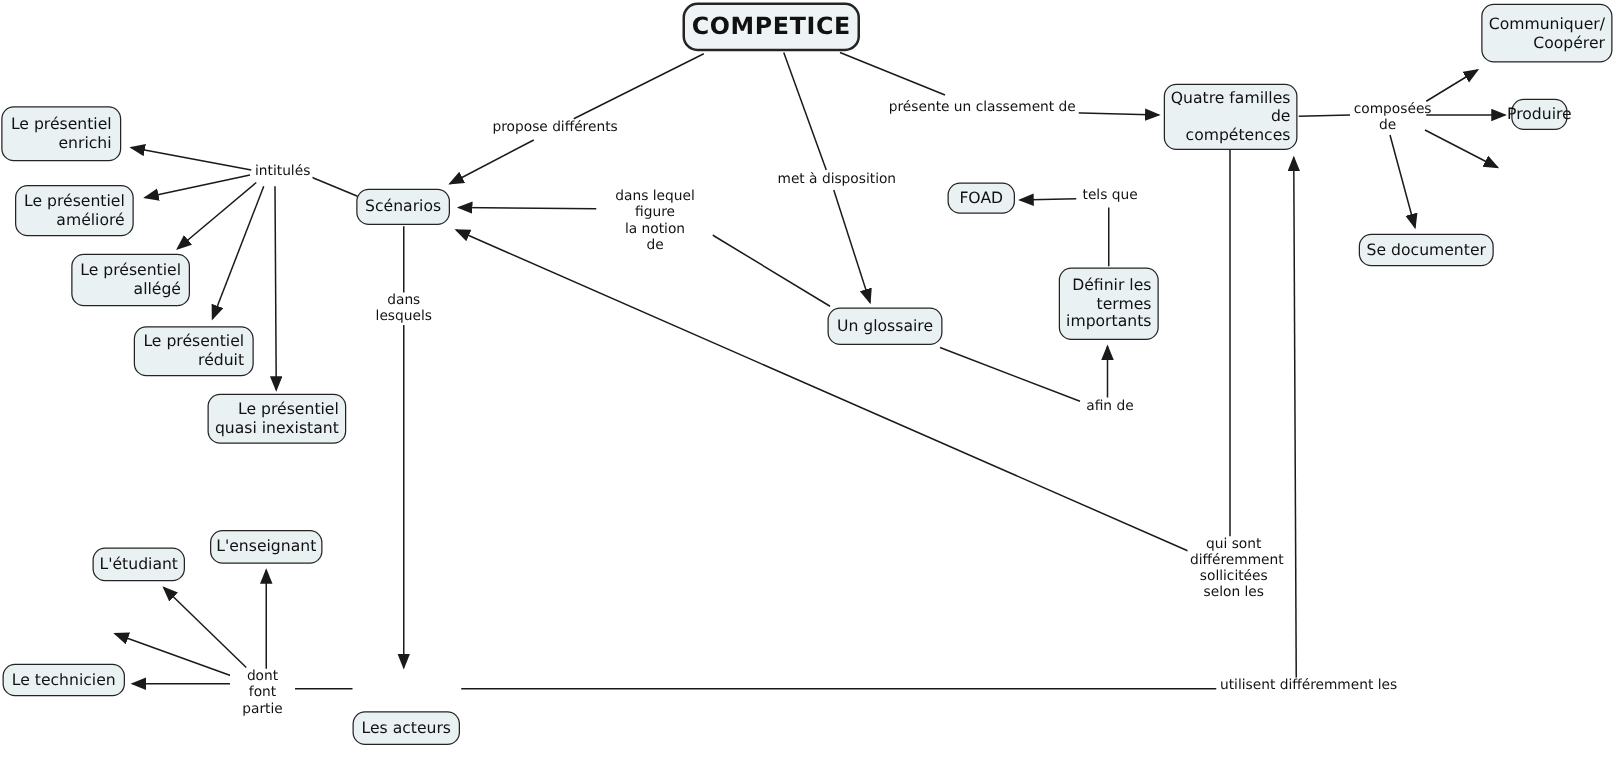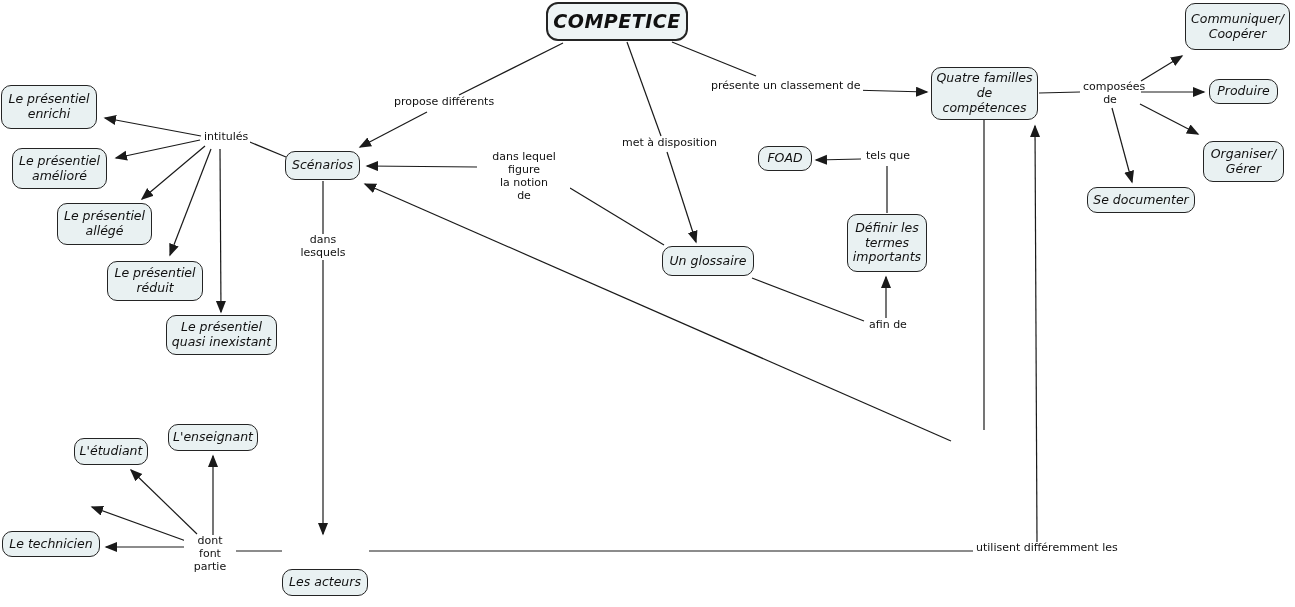--- a/index.html
+++ b/index.html
@@ -4,23 +4,23 @@
 <style>
   html,body{margin:0;padding:0;background:#fff;}
   #stage{
     position:relative;width:1295px;height:607px;background:#ffffff;
     font-family:"DejaVu Sans","Liberation Sans",sans-serif;color:#111;overflow:hidden;
   }
   #edges{position:absolute;left:0;top:0;width:1295px;height:607px;}
   #edges line{stroke:#1a1a1a;stroke-width:1.2;}
   .node{
     position:absolute;display:flex;align-items:center;justify-content:center;
-    text-align:center;white-space:pre-line;
+    text-align:right;white-space:pre-line;
     background:#e9f1f2;border:1.4px solid #242424;border-radius:10px;
-    font-size:12.5px;line-height:1.18;box-sizing:border-box;padding:1px 3px;font-style:italic;
+    font-size:12.5px;line-height:1.18;box-sizing:border-box;padding:1px 3px;
   }
   .node.title{
     font-weight:bold;font-size:19px;letter-spacing:0.5px;border-width:2px;
     border-radius:12px;background:#eef4f5;
   }
   .elabel{
     position:absolute;font-size:11px;line-height:1.18;white-space:pre-line;
     background:#ffffff;padding:0 2px;box-sizing:border-box;
   }
   .elabel.c{text-align:center;}
@@ -83,23 +83,21 @@
   <div class="node" style="left:931px;top:67px;width:107px;height:53px">Quatre familles
 de
 compétences</div>
   <div class="node" style="left:758px;top:146px;width:54px;height:25px">FOAD</div>
   <div class="node" style="left:847px;top:214px;width:80px;height:58px">Définir les
 termes
 importants</div>
   <div class="node" style="left:662px;top:246px;width:92px;height:30px">Un glossaire</div>
   <div class="node" style="left:1185px;top:3px;width:105px;height:47px">Communiquer/
 Coopérer</div>
-  <div class="node" style="left:1209px;top:79px;width:69px;height:25px">Produire</div>
-  <div class="node" style="left:1203px;top:141px;width:81px;height:41px">Organiser/
-Gérer</div>
+  <div class="node" style="left:1209px;top:79px;width:45px;height:25px">Produire</div>
   <div class="node" style="left:1087px;top:187px;width:108px;height:26px">Se documenter</div>
   <div class="node" style="left:1px;top:85px;width:96px;height:44px">Le présentiel
 enrichi</div>
   <div class="node" style="left:12px;top:148px;width:95px;height:41px">Le présentiel
 amélioré</div>
   <div class="node" style="left:57px;top:203px;width:95px;height:42px">Le présentiel
 allégé</div>
   <div class="node" style="left:107px;top:261px;width:96px;height:40px">Le présentiel
 réduit</div>
   <div class="node" style="left:166px;top:315px;width:111px;height:40px">Le présentiel
@@ -114,18 +112,22 @@
   <div class="elabel c" style="left:289px;top:234px;width:68px">dans lesquels</div>
   <div class="elabel c" style="left:478px;top:151px;width:92px">dans lequel figure
 la notion
 de</div>
   <div class="elabel" style="left:620px;top:137px">met à disposition</div>
   <div class="elabel" style="left:709px;top:80px">présente un classement de</div>
   <div class="elabel c" style="left:1081px;top:81px;width:58px">composées
 de</div>
   <div class="elabel" style="left:864px;top:150px">tels que</div>
   <div class="elabel" style="left:867px;top:319px">afin de</div>
+  <div class="elabel c" style="left:950px;top:429px;width:74px">qui sont
+différemment
+sollicitées
+selon les</div>
   <div class="elabel" style="left:974px;top:542px">utilisent différemment les</div>
   <div class="elabel c" style="left:184px;top:535px;width:52px">dont font
 partie</div>
 
 
 </div>
 
 </body></html>

